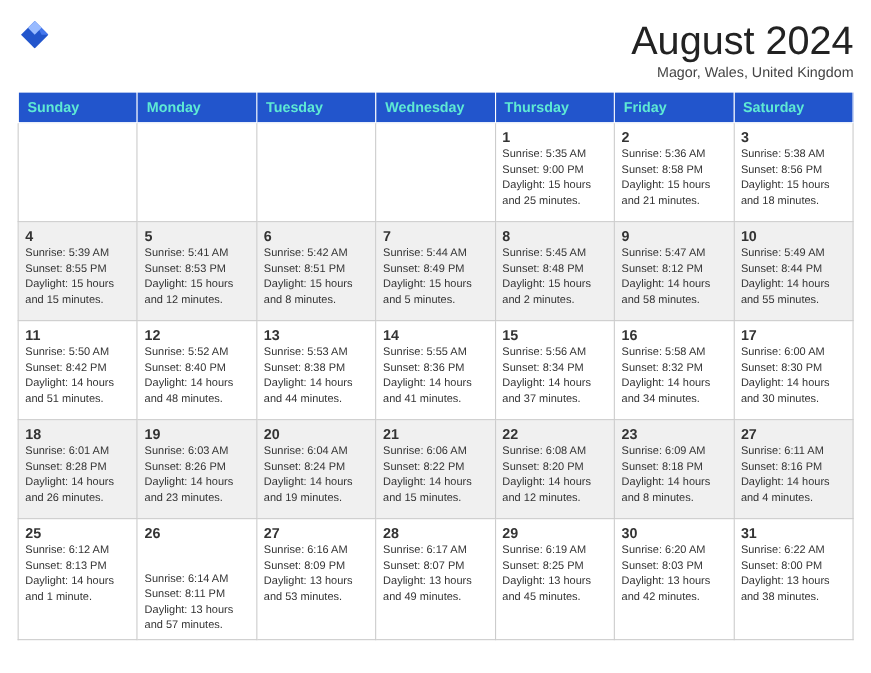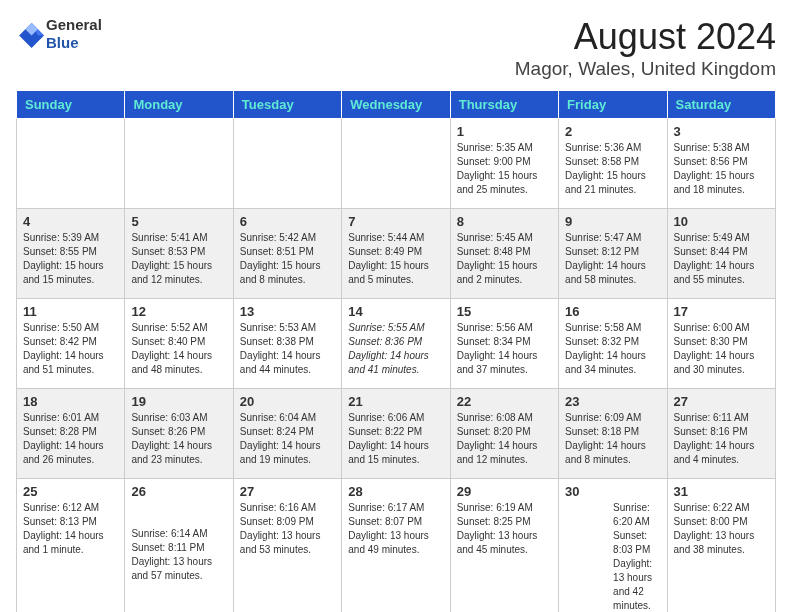--- a/index.html
+++ b/index.html
@@ -34,21 +34,21 @@
     }
     .title-area {
       text-align: right;
     }
     .month-title {
       font-size: 36px;
       font-weight: normal;
       color: #222;
     }
     .subtitle {
-      font-size: 19px;
+      font-size: 13px;
       color: #444;
     }
     .calendar {
       width: 100%;
       border-collapse: collapse;
       table-layout: fixed;
     }
     .calendar th {
       background-color: #2255cc;
       color: #5eead4;
@@ -97,24 +97,20 @@
 </head>
 <body>
 
 <div class="header-area">
   <div class="logo">
     <svg class="logo-icon" viewBox="0 0 36 36">
       <polygon points="20,4 36,20 20,36 4,20" fill="#2255cc"></polygon>
       <polygon points="20,4 36,20 28,20 20,4" fill="#4477ee"></polygon>
       <polygon points="20,4 12,12 20,20 28,12" fill="#99bbff"></polygon>
     </svg>
-    <div class="logo-text">
-      <div><span class="general">General</span></div>
-      <div><span class="blue">Blue</span></div>
-    </div>
   </div>
   <div class="title-area">
     <div class="month-title">August 2024</div>
     <div class="subtitle">Magor, Wales, United Kingdom</div>
   </div>
 </div>
 
 <table class="calendar">
   <thead>
     <tr id="header-row">
@@ -223,21 +219,21 @@
         </td>
         <td>
           <span class="day-number">13</span>
           <div class="day-info" style="white-space: pre-line;">Sunrise: 5:53 AM
 Sunset: 8:38 PM
 Daylight: 14 hours
 and 44 minutes.</div>
         </td>
         <td>
           <span class="day-number">14</span>
-          <div class="day-info" style="white-space: pre-line; font-style: italic;">Sunrise: 5:55 AM
+          <div class="day-info" style="white-space: pre-line;">Sunrise: 5:55 AM
 Sunset: 8:36 PM
 Daylight: 14 hours
 and 41 minutes.</div>
         </td>
         <td>
           <span class="day-number">15</span>
           <div class="day-info" style="white-space: pre-line;">Sunrise: 5:56 AM
 Sunset: 8:34 PM
 Daylight: 14 hours
 and 37 minutes.</div>
@@ -339,21 +335,21 @@
         </td>
         <td>
           <span class="day-number">29</span>
           <div class="day-info" style="white-space: pre-line;">Sunrise: 6:19 AM
 Sunset: 8:25 PM
 Daylight: 13 hours
 and 45 minutes.</div>
         </td>
         <td>
           <span class="day-number">30</span>
-          <div class="day-info" style="white-space: pre-line; margin-left: 48px;">Sunrise: 6:20 AM
+          <div class="day-info" style="white-space: pre-line;">Sunrise: 6:20 AM
 Sunset: 8:03 PM
 Daylight: 13 hours
 and 42 minutes.</div>
         </td>
         <td>
           <span class="day-number">31</span>
           <div class="day-info" style="white-space: pre-line;">Sunrise: 6:22 AM
 Sunset: 8:00 PM
 Daylight: 13 hours
 and 38 minutes.</div>

